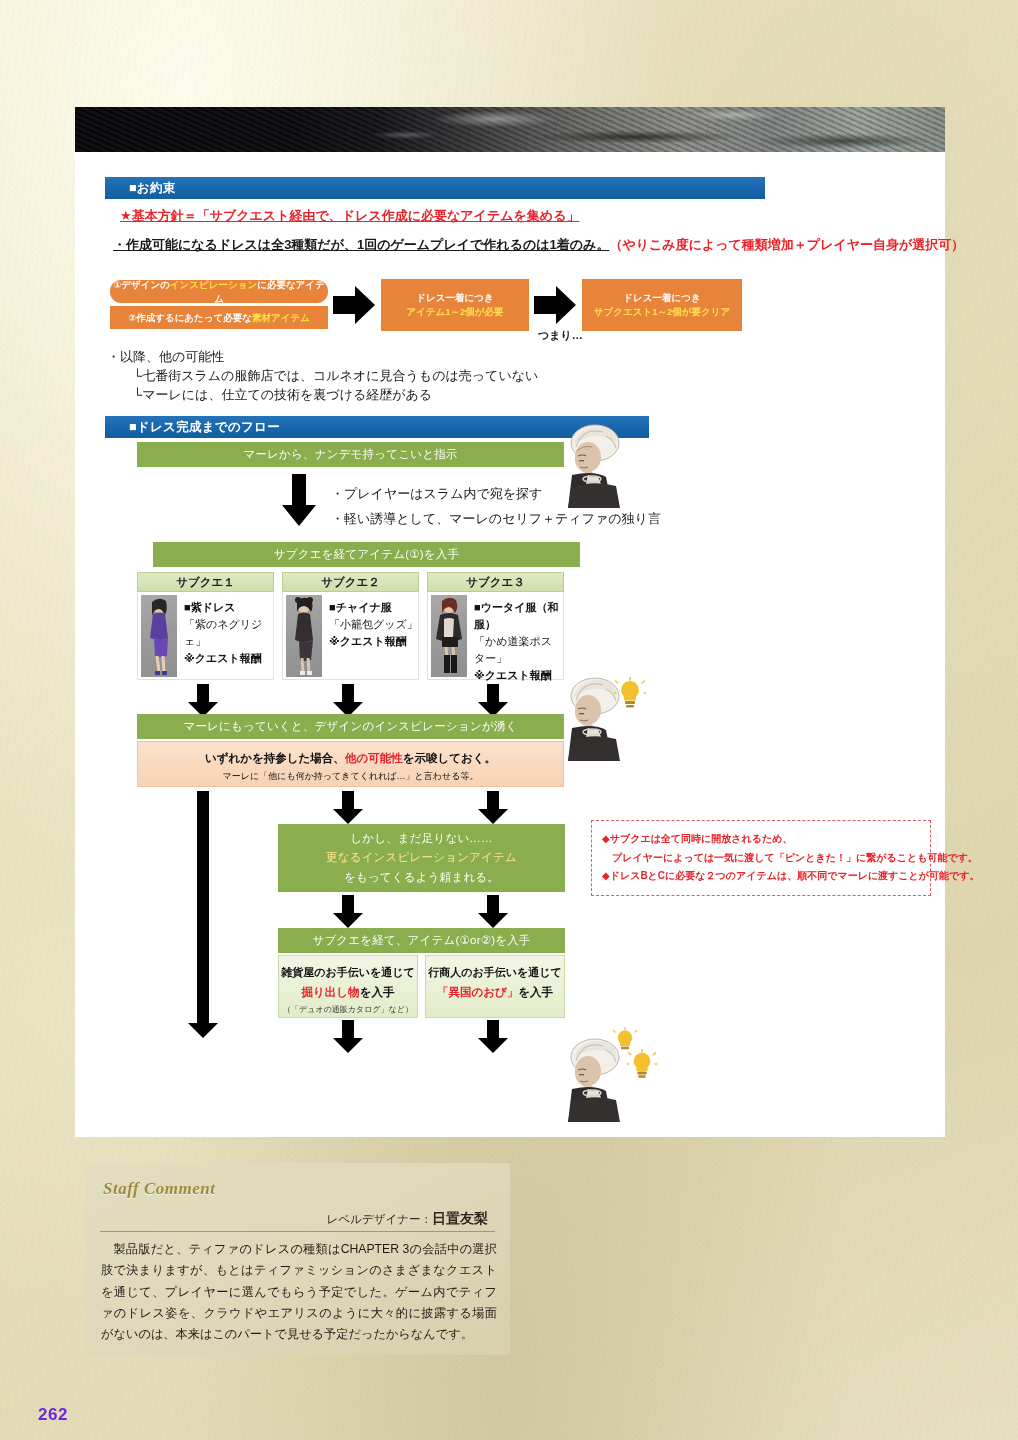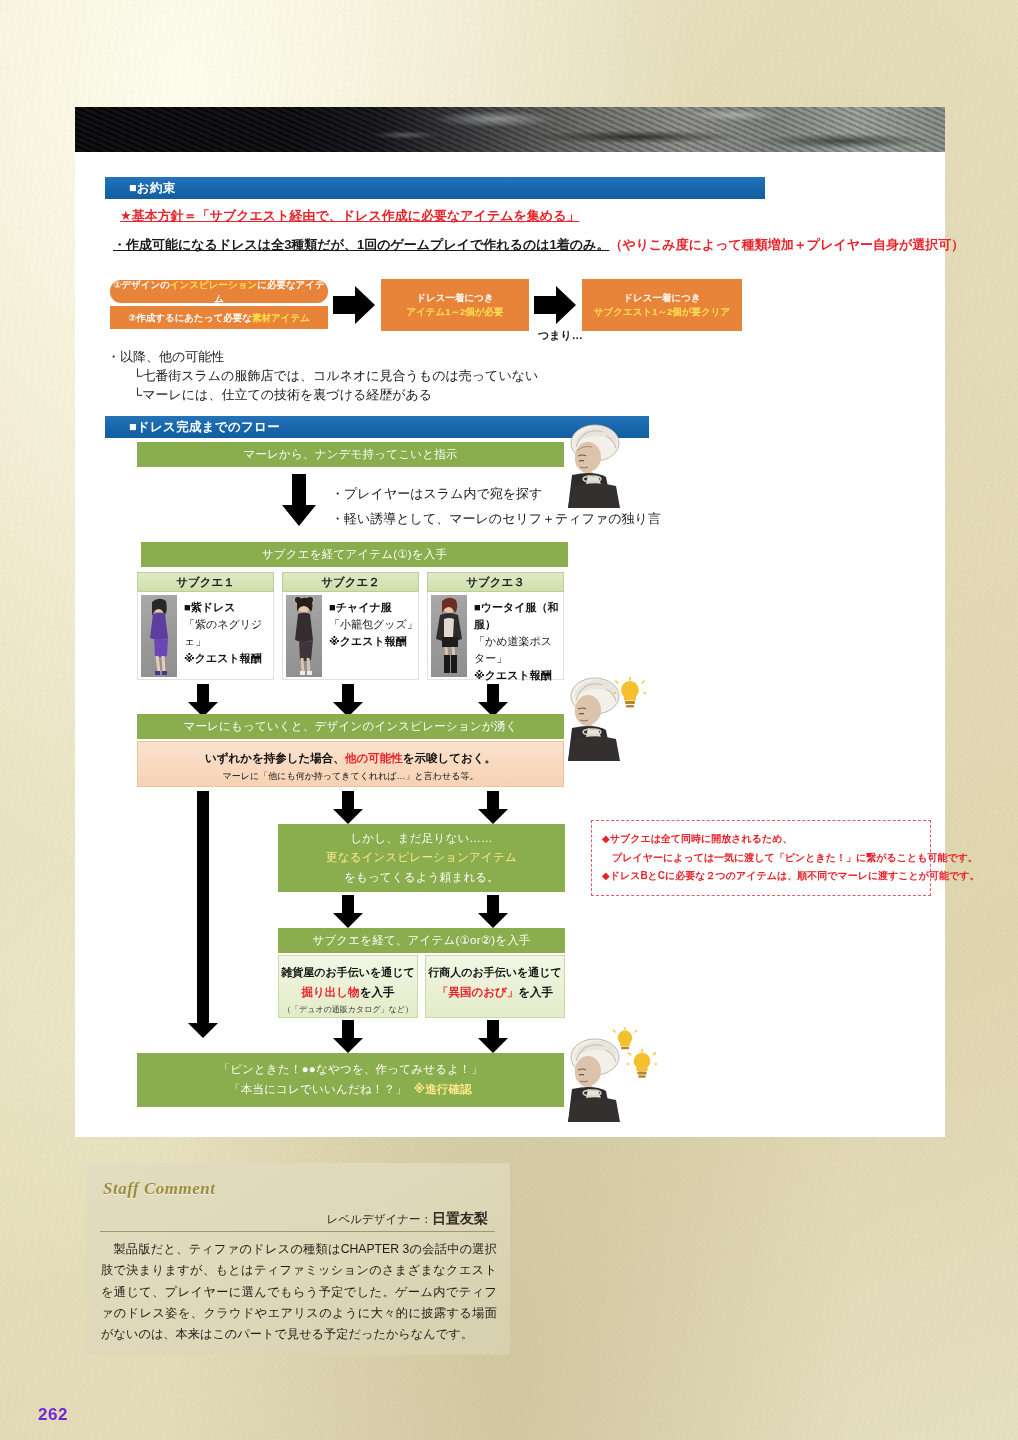--- a/index.html
+++ b/index.html
@@ -337,21 +337,21 @@
 
   <div class="ar-wrap" style="left:207px; top:322px;">
     <svg width="34" height="52" viewBox="0 0 34 52">
       <polygon points="10,0 24,0 24,31 34,31 17,52 0,31 10,31" fill="#000"></polygon>
     </svg>
   </div>
 
   <div class="txt" style="left:256px; top:333px;">・プレイヤーはスラム内で宛を探す</div>
   <div class="txt" style="left:256px; top:358px;">・軽い誘導として、マーレのセリフ＋ティファの独り言</div>
 
-  <div class="gbar" style="left:66px; top:390px; width:427px; height:25px;">サブクエを経てアイテム(①)を入手</div>
+  <div class="gbar" style="left:78px; top:390px; width:427px; height:25px;">サブクエを経てアイテム(①)を入手</div>
 
   <div class="qhead" style="left:62px; top:420px; width:137px;">サブクエ１</div>
   <div class="qbody" style="left:62px; top:440px; width:137px; height:88px;">
     <div class="qthumb" style="left:3px; top:3px; width:36px; height:82px;">
       <svg width="36" height="82" viewBox="0 0 36 82">
         <ellipse cx="18" cy="11" rx="6" ry="7" fill="#e6c7ad"></ellipse>
         <path d="M11 7 q7 -6 14 -1 q2 9 -1 14 q-3 -6 -6 -6 q-5 0 -7 7z" fill="#2b2622"></path>
         <path d="M12 19 q6 -3 12 0 l3 24 q-9 4 -18 0z" fill="#5b3f9e"></path>
         <path d="M13 43 q9 3 14 0 l-1 18 q-6 2 -12 0z" fill="#6947b5"></path>
         <path d="M16 61 l2 16 M22 61 l1 16" stroke="#e8cdb4" stroke-width="3"></path>
@@ -563,24 +563,20 @@
       <g stroke="#f0c44a" stroke-width="1.6" stroke-linecap="round">
         <path d="M16 0 l0 3"></path>
           <path d="M28 6 l2.5 -2"></path>
           <path d="M4 6 l-2.5 -2"></path>
         <path d="M30 16 l2.5 0"></path>
           <path d="M2 16 l-2.5 0"></path>
       </g>
     </svg>
   </div>
 
-  <div class="gbar" style="left:62px; top:901px; width:427px; height:54px;">
-    <div>「ピンときた！●●なやつを、作ってみせるよ！」</div>
-    <div><span>「本当にコレでいいんだね！？」</span>&nbsp;&nbsp;<span class="hl" style="font-weight:bold;">※進行確認</span></div>
-  </div>
 
 </div>
 
 <div class="staff">
   <div class="staff-title">Staff Comment</div>
   <div class="staff-role"><span>レベルデザイナー：</span><b>日置友梨</b></div>
   <div class="staff-rule"></div>
   <div class="staff-body">　製品版だと、ティファのドレスの種類はCHAPTER 3の会話中の選択肢で決まりますが、もとはティファミッションのさまざまなクエストを通じて、プレイヤーに選んでもらう予定でした。ゲーム内でティファのドレス姿を、クラウドやエアリスのように大々的に披露する場面がないのは、本来はこのパートで見せる予定だったからなんです。</div>
 </div>
 

